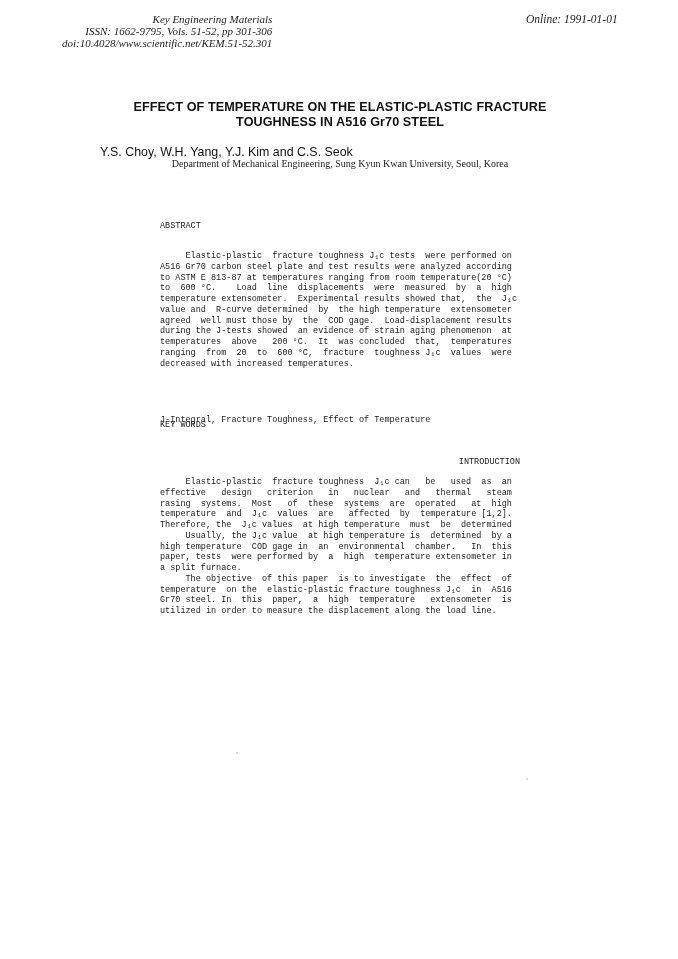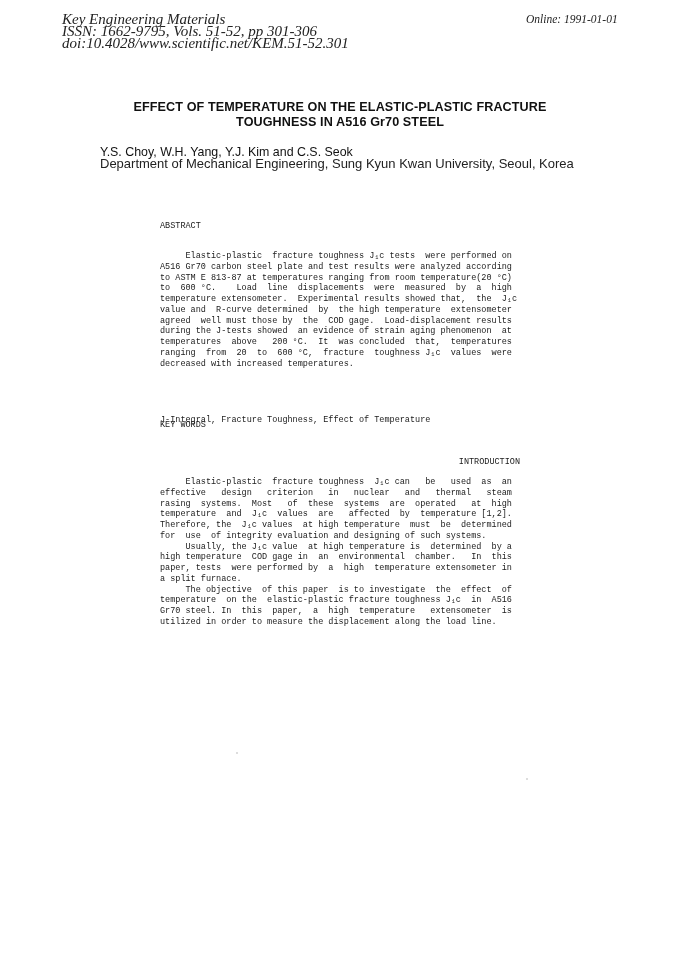--- a/index.html
+++ b/index.html
@@ -1,22 +1,22 @@
 <!DOCTYPE html>
 <html><head>
   <meta charset="utf-8">
   <style>
     html, body { margin: 0; padding: 0; background: #ffffff; }
     body { width: 678px; height: 959px; position: relative; overflow: hidden; color: #111; }
-    .hdr { position: absolute; left: 62px; top: 14px; font-family: "Liberation Serif", serif; font-style: italic; font-size: 15px; line-height: 11.8px; color: #222; }
+    .hdr { position: absolute; left: 62px; top: 14px; font-family: "Liberation Serif", serif; font-style: italic; font-size: 11px; line-height: 11.8px; color: #222; text-align: right; }
     .hdr div { white-space: nowrap; }
     .online { position: absolute; left: 526px; top: 14px; font-family: Liberation Serif, serif; font-style: italic; font-size: 11.5px; line-height: 11.8px; color: #222; white-space: nowrap; }
     .title { position: absolute; left: 100px; width: 480px; top: 100px; text-align: center; font-family: "Liberation Sans", sans-serif; font-weight: bold; font-size: 12.6px; line-height: 15px; color: #111; letter-spacing: 0.1px; }
     .authors { position: absolute; left: 100px; width: 480px; top: 145px; text-align: left; font-family: "Liberation Sans", sans-serif; font-size: 12.4px; line-height: 14px; color: #111; }
-    .affil { position: absolute; left: 100px; width: 480px; top: 159px; font-family: Liberation Sans, sans-serif; font-size: 13px; line-height: 10px; color: #222; }
+    .affil { position: absolute; left: 100px; width: 480px; top: 159px; text-align: center; font-family: Liberation Serif, serif; font-size: 10px; line-height: 10px; color: #222; }
     .mono { font-family: "Liberation Mono", monospace; font-size: 8.5px; line-height: 10.75px; color: #1a1a1a; }
     .sec-head { position: absolute; left: 160px; white-space: nowrap; }
     .para { position: absolute; left: 160px; width: 360px; }
     .para div { white-space: pre; }
     .center-head { position: absolute; left: 160px; width: 360px; text-align: right; }
     .speck { position: absolute; width: 2px; height: 2px; background: #ddd; }
   </style>
 </head>
 <body>
 
@@ -52,21 +52,20 @@
 <div class="mono sec-head" style="top:386px;margin-top:34px;">KEY WORDS</div>
 <div class="mono sec-head" style="top:405px;margin-top:10px;">J-Integral, Fracture Toughness, Effect of Temperature</div>
 
 <div class="mono center-head" style="top:457px;">INTRODUCTION</div>
 <div class="mono para" style="top:477px;">
   <div>     Elastic-plastic  fracture toughness  J₁c can   be   used  as  an</div>
   <div>effective   design   criterion   in   nuclear   and   thermal   steam</div>
   <div>rasing  systems.  Most   of  these  systems  are  operated   at  high</div>
   <div>temperature  and  J₁c  values  are   affected  by  temperature [1,2].</div>
   <div>Therefore, the  J₁c values  at high temperature  must  be  determined</div>
-  <div>for  use  of integrity evaluation and designing of such systems.</div>
   <div>     Usually, the J₁c value  at high temperature is  determined  by a</div>
   <div>high temperature  COD gage in  an  environmental  chamber.   In  this</div>
   <div>paper, tests  were performed by  a  high  temperature extensometer in</div>
   <div>a split furnace.</div>
   <div>     The objective  of this paper  is to investigate  the  effect  of</div>
   <div>temperature  on the  elastic-plastic fracture toughness J₁c  in  A516</div>
   <div>Gr70 steel. In  this  paper,  a  high  temperature   extensometer  is</div>
   <div>utilized in order to measure the displacement along the load line.</div>
 </div>
 

